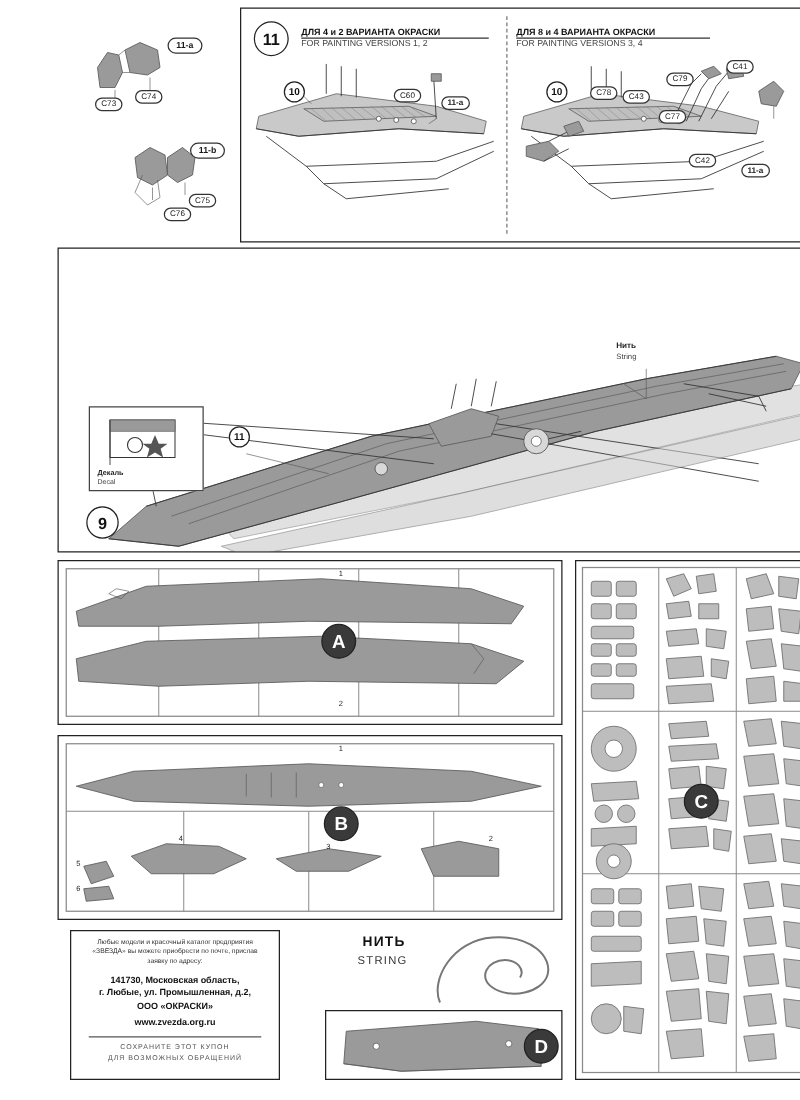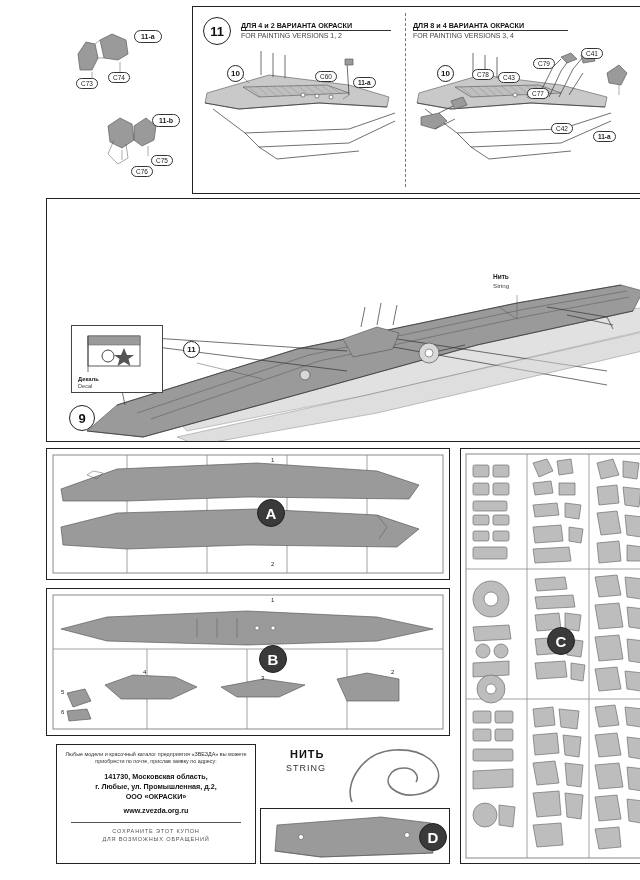--- a/index.html
+++ b/index.html
@@ -32,21 +32,21 @@
   .hdr-rule{position:absolute;height:1px;background:#333;}
 
   
   #panel12{left:14px;top:198px;width:612px;height:244px;border:1.4px solid #222;background:#fff;}
   .decal-box{position:absolute;border:1px solid #444;background:#fff;}
 
   
   .frame{position:absolute;border:1.3px solid #222;background:#fff;box-sizing:border-box;}
 
   
-  #coupon{left:24px;top:744px;width:200px;height:120px;border:1.2px solid #222;background:#fff;}
+  #coupon{left:24px;top:744px;width:168px;height:120px;border:1.2px solid #222;background:#fff;}
   #coupon .c-top{font-size:5.4px;color:#333;text-align:center;line-height:1.35;padding:6px 8px 0;}
   #coupon .c-addr{font-size:7.2px;font-weight:bold;text-align:center;line-height:1.45;margin-top:6px;color:#111;}
   #coupon .c-site{font-size:7.2px;font-weight:bold;text-align:center;margin-top:3px;color:#111;}
   #coupon .c-rule{height:1px;background:#555;margin:7px 14px 4px;}
   #coupon .c-foot{font-size:5.6px;letter-spacing:.8px;text-align:center;color:#555;line-height:1.5;}
 
   .string-title{position:absolute;font-size:11px;font-weight:bold;letter-spacing:1px;color:#111;}
   .string-sub{position:absolute;font-size:9px;letter-spacing:1px;color:#333;}
 </style>
 </head>

